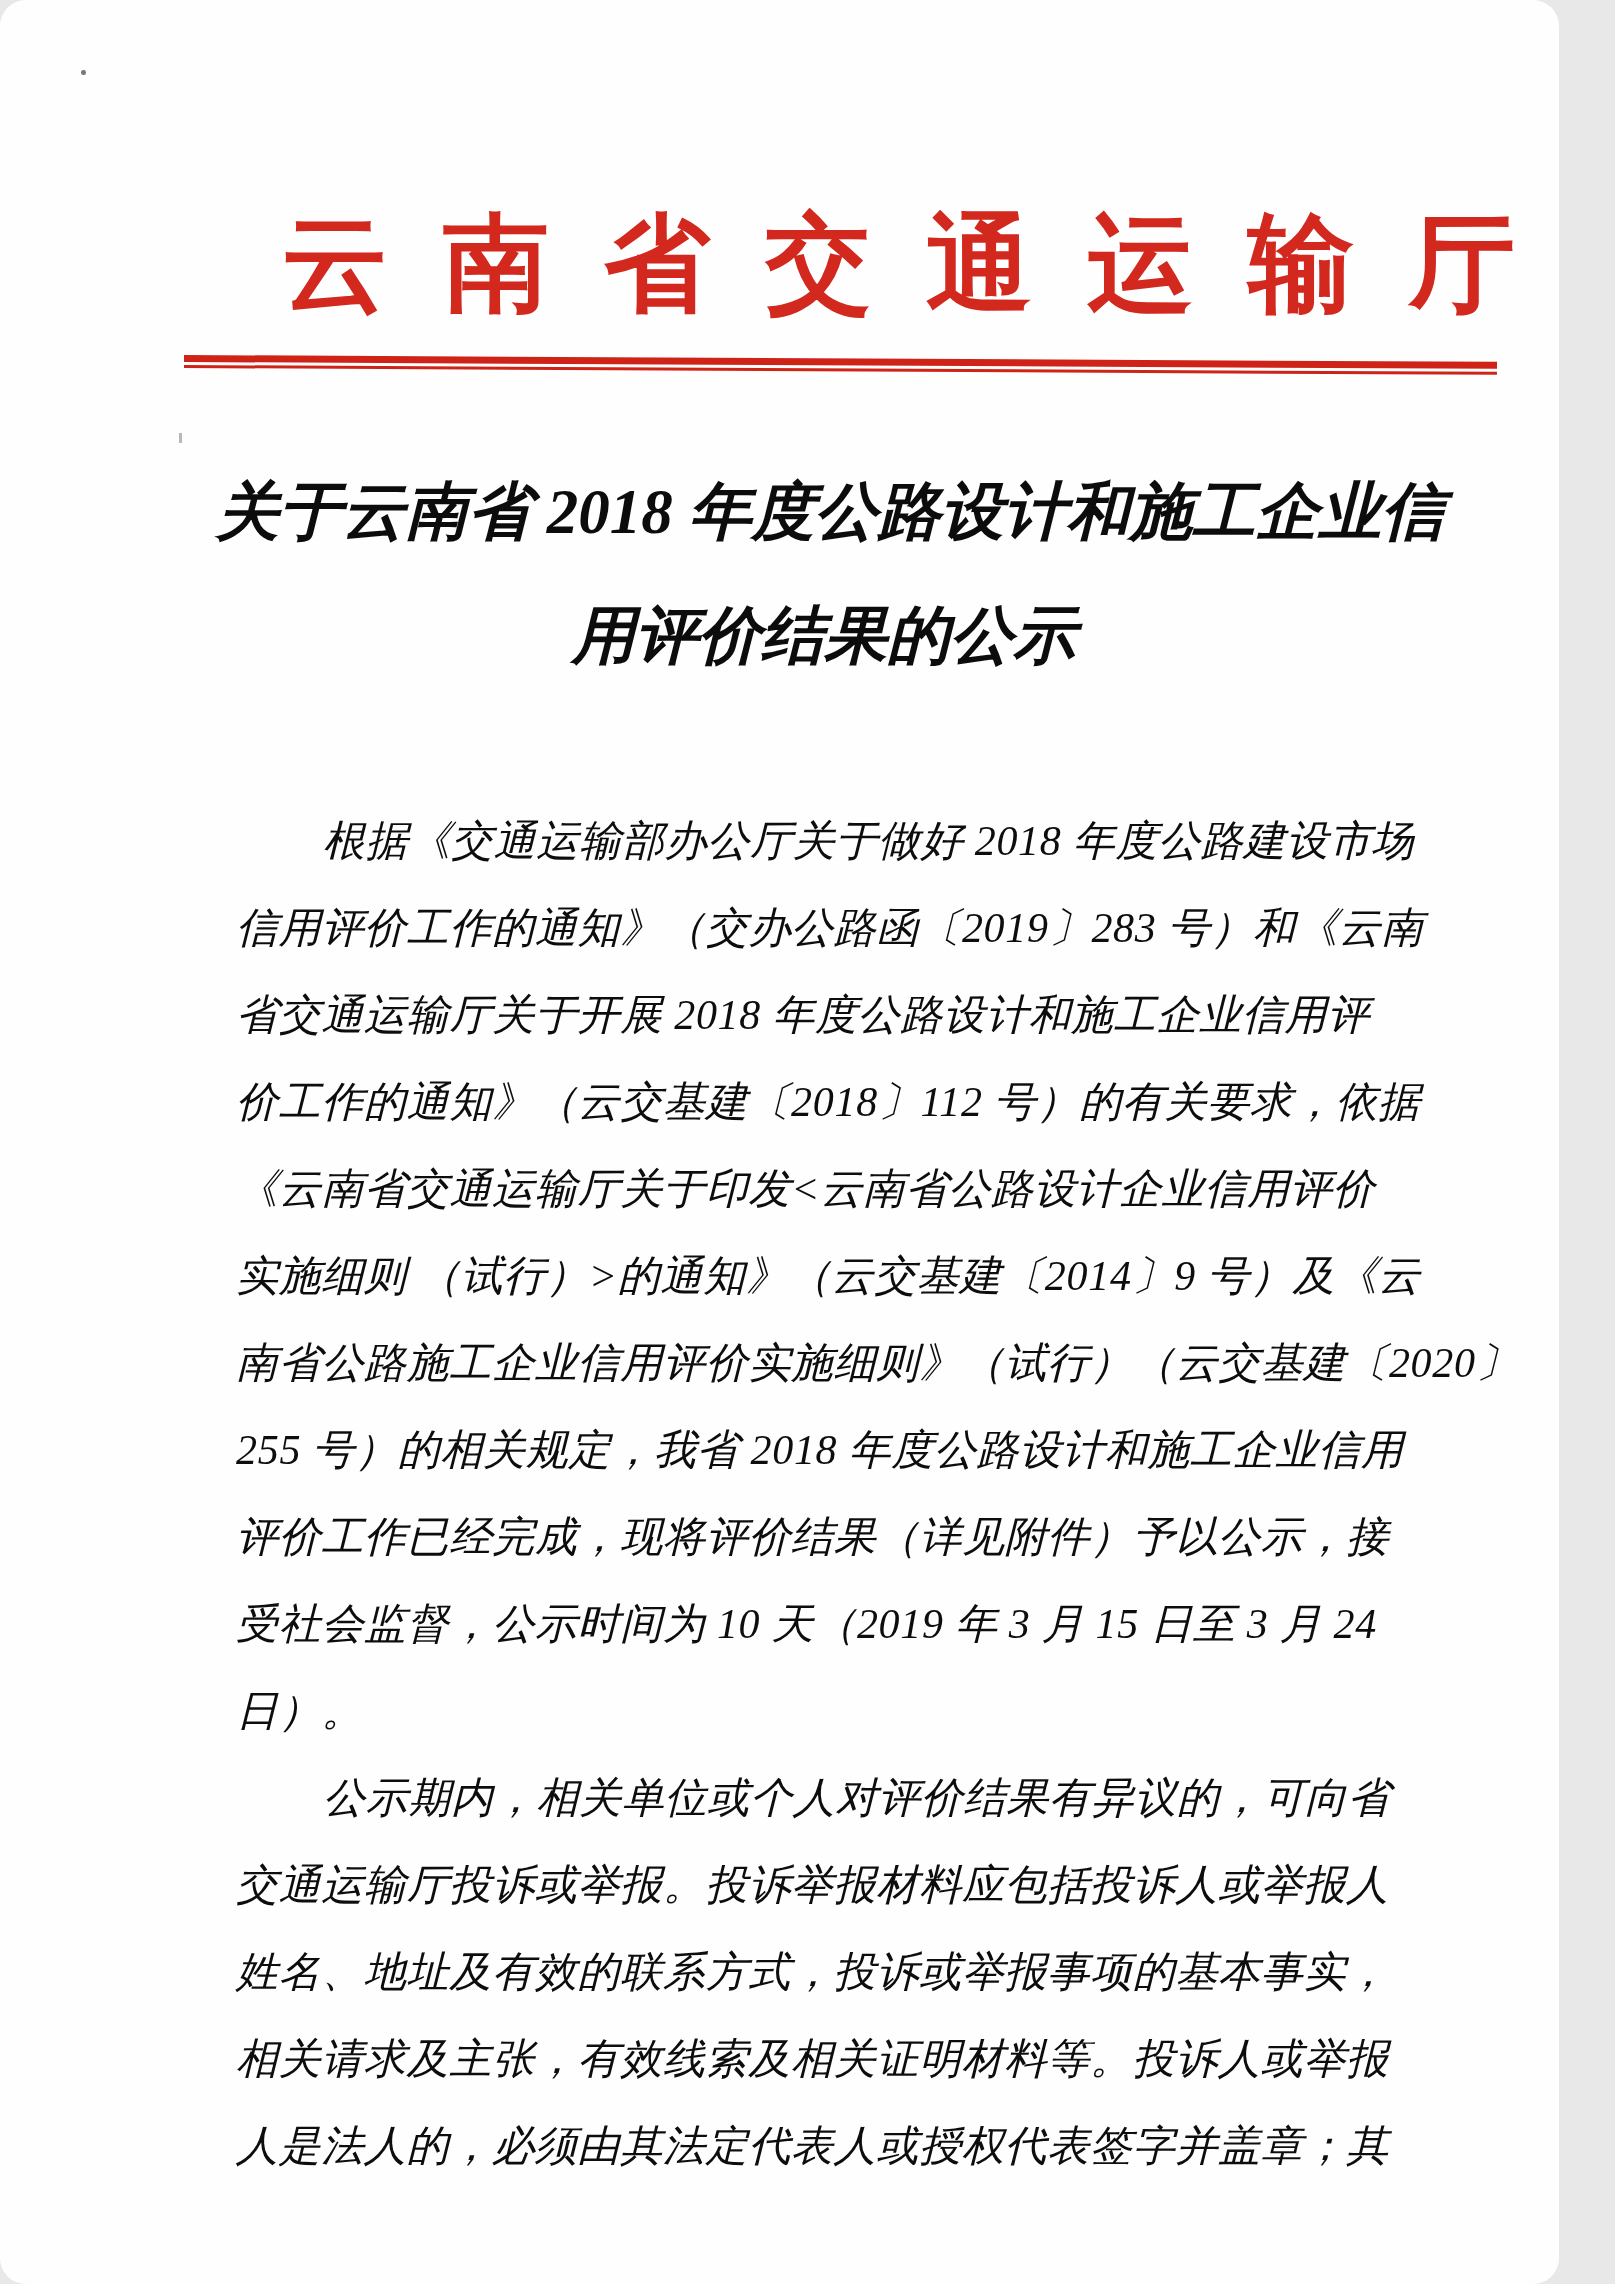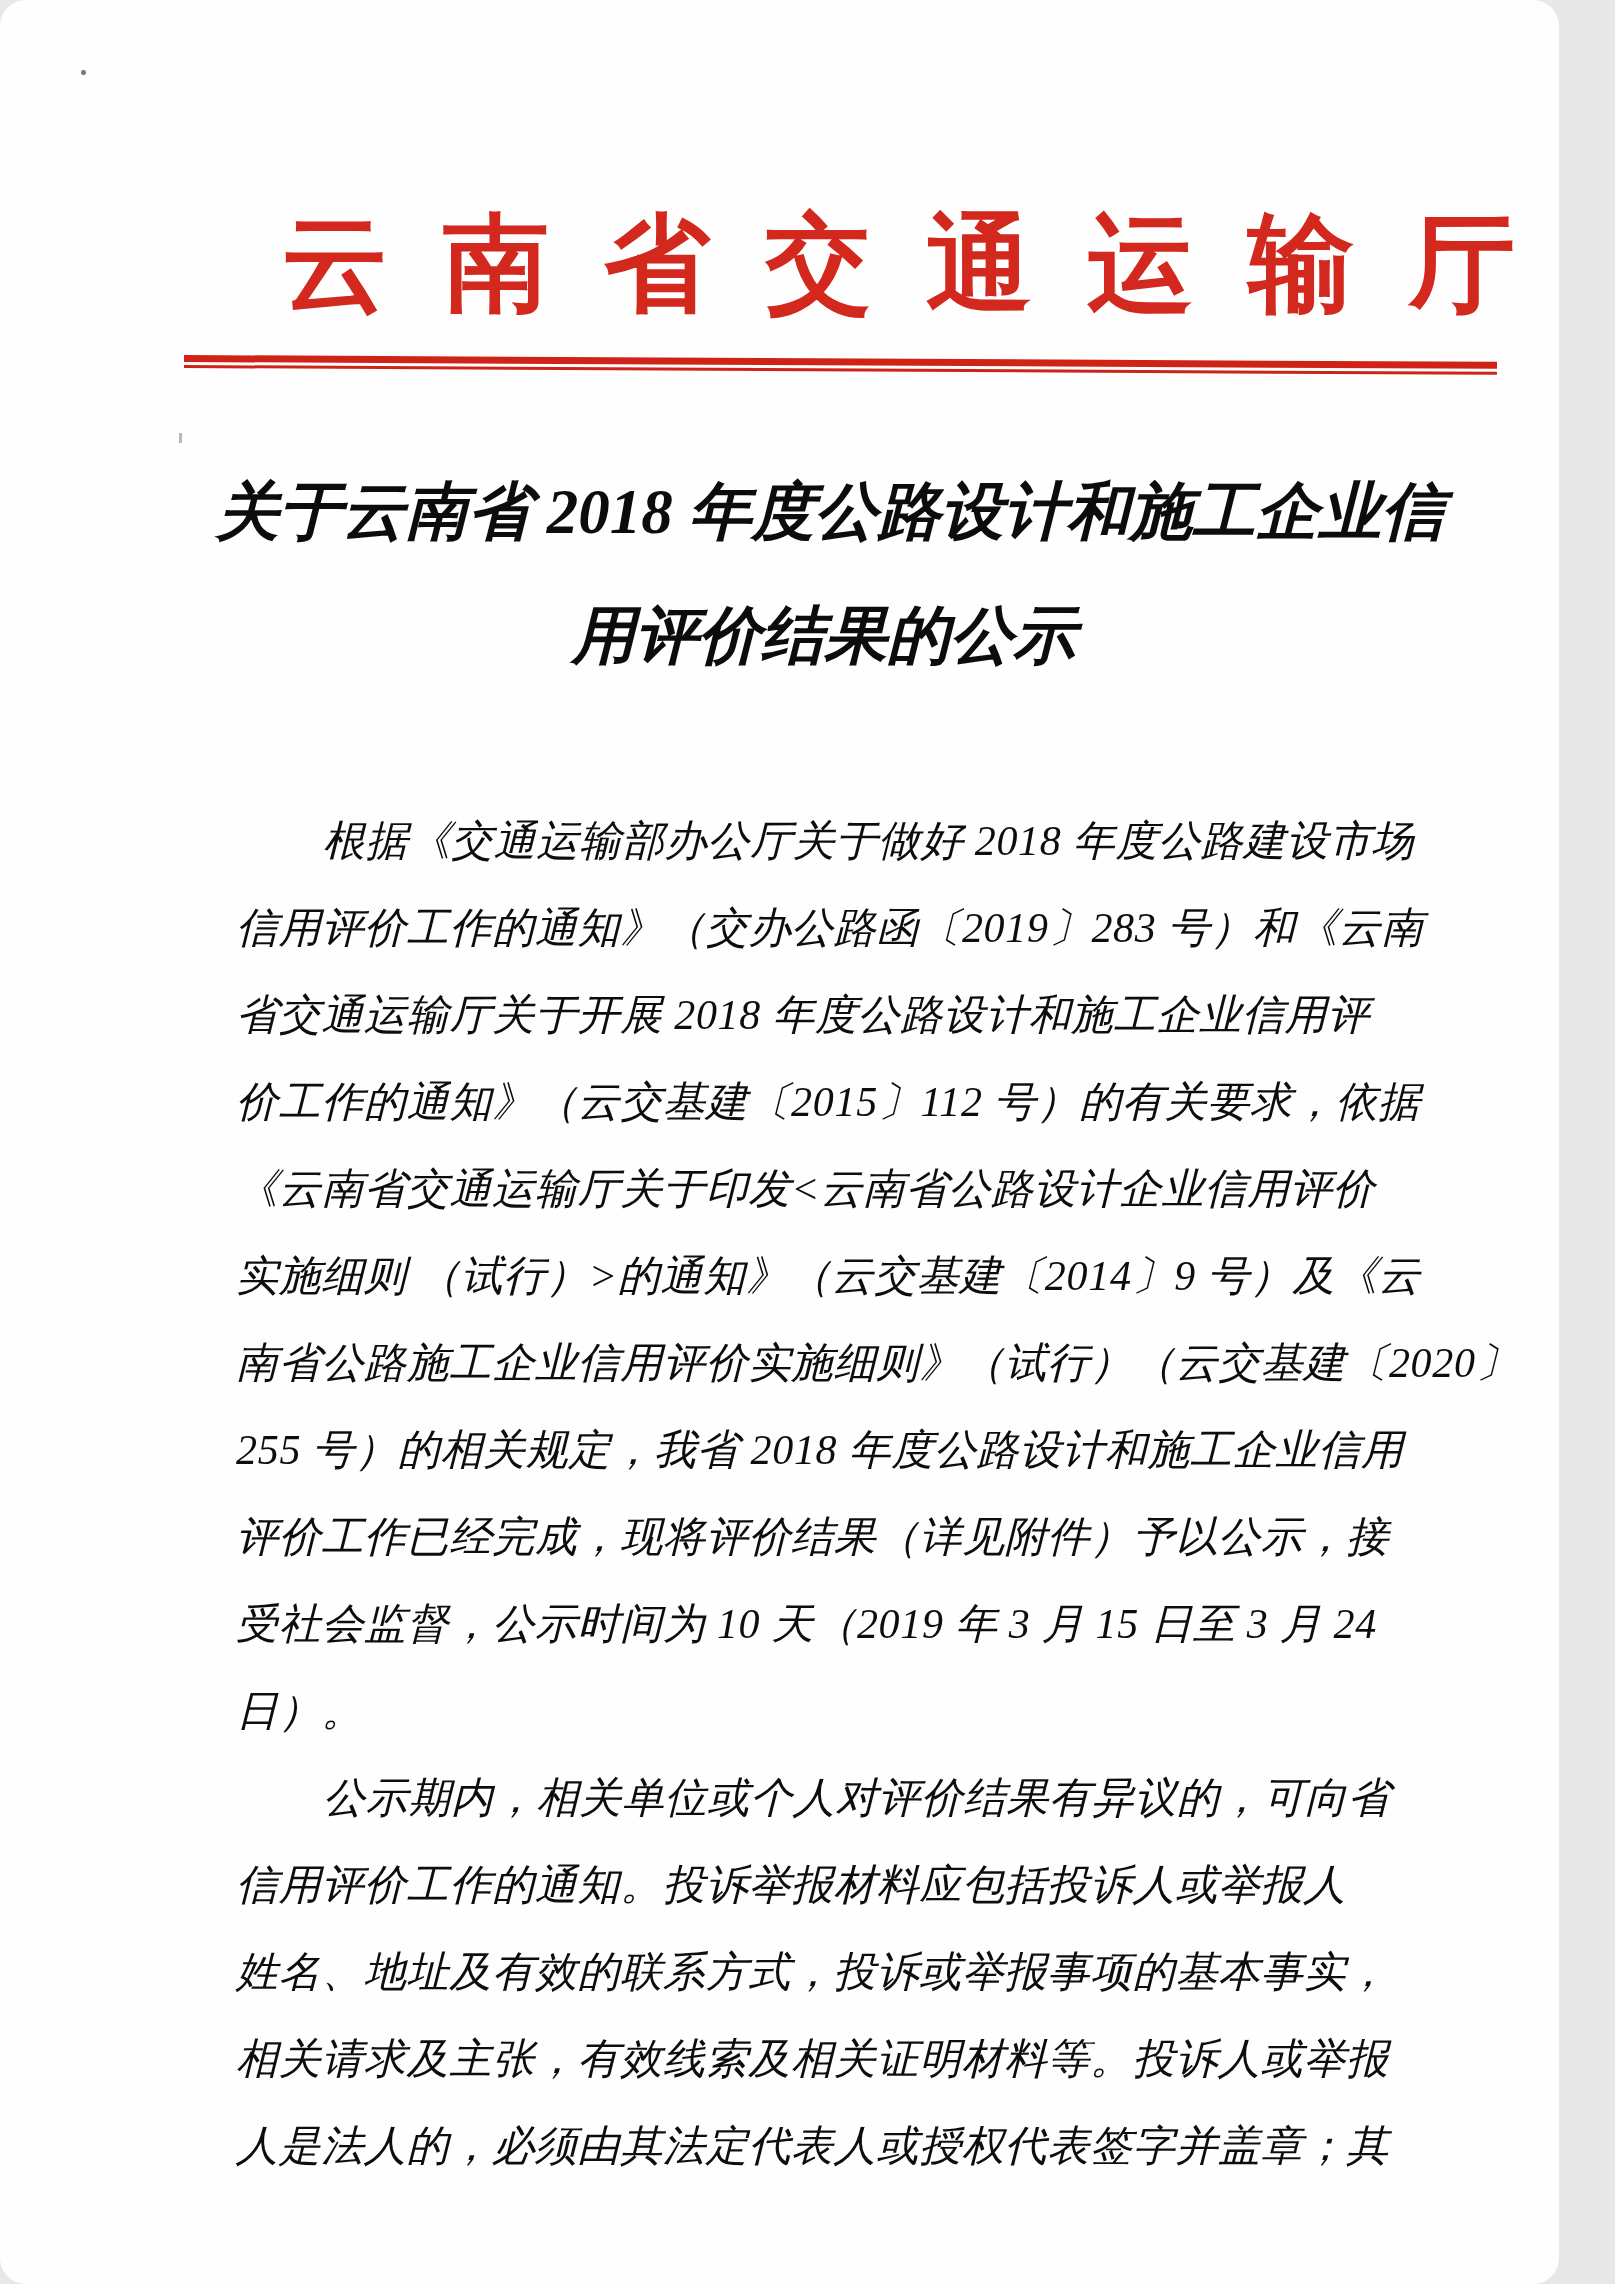--- a/index.html
+++ b/index.html
@@ -110,29 +110,29 @@
 
   <div class="doc-title">
     <div class="t-line">关于云南省 2018 年度公路设计和施工企业信</div>
     <div class="t-line">用评价结果的公示</div>
   </div>
 
   <div class="body-text">
     <div class="b-line indent">根据《交通运输部办公厅关于做好 2018 年度公路建设市场</div>
     <div class="b-line">信用评价工作的通知》（交办公路函〔2019〕283 号）和《云南</div>
     <div class="b-line">省交通运输厅关于开展 2018 年度公路设计和施工企业信用评</div>
-    <div class="b-line">价工作的通知》（云交基建〔2015〕112 号）的有关要求，依据</div>
+    <div class="b-line">价工作的通知》（云交基建〔2018〕112 号）的有关要求，依据</div>
     <div class="b-line">《云南省交通运输厅关于印发&lt;云南省公路设计企业信用评价</div>
     <div class="b-line">实施细则 （试行）&gt;的通知》（云交基建〔2014〕9 号）及《云</div>
     <div class="b-line">南省公路施工企业信用评价实施细则》（试行）（云交基建〔2020〕</div>
     <div class="b-line">255 号）的相关规定，我省 2018 年度公路设计和施工企业信用</div>
     <div class="b-line">评价工作已经完成，现将评价结果（详见附件）予以公示，接</div>
     <div class="b-line">受社会监督，公示时间为 10 天（2019 年 3 月 15 日至 3 月 24</div>
     <div class="b-line">日）。</div>
     <div class="b-line indent">公示期内，相关单位或个人对评价结果有异议的，可向省</div>
-    <div class="b-line">信用评价工作的通知。投诉举报材料应包括投诉人或举报人</div>
+    <div class="b-line">交通运输厅投诉或举报。投诉举报材料应包括投诉人或举报人</div>
     <div class="b-line">姓名、地址及有效的联系方式，投诉或举报事项的基本事实，</div>
     <div class="b-line">相关请求及主张，有效线索及相关证明材料等。投诉人或举报</div>
     <div class="b-line">人是法人的，必须由其法定代表人或授权代表签字并盖章；其</div>
   </div>
 
 </div>
 
 
 </body></html>

